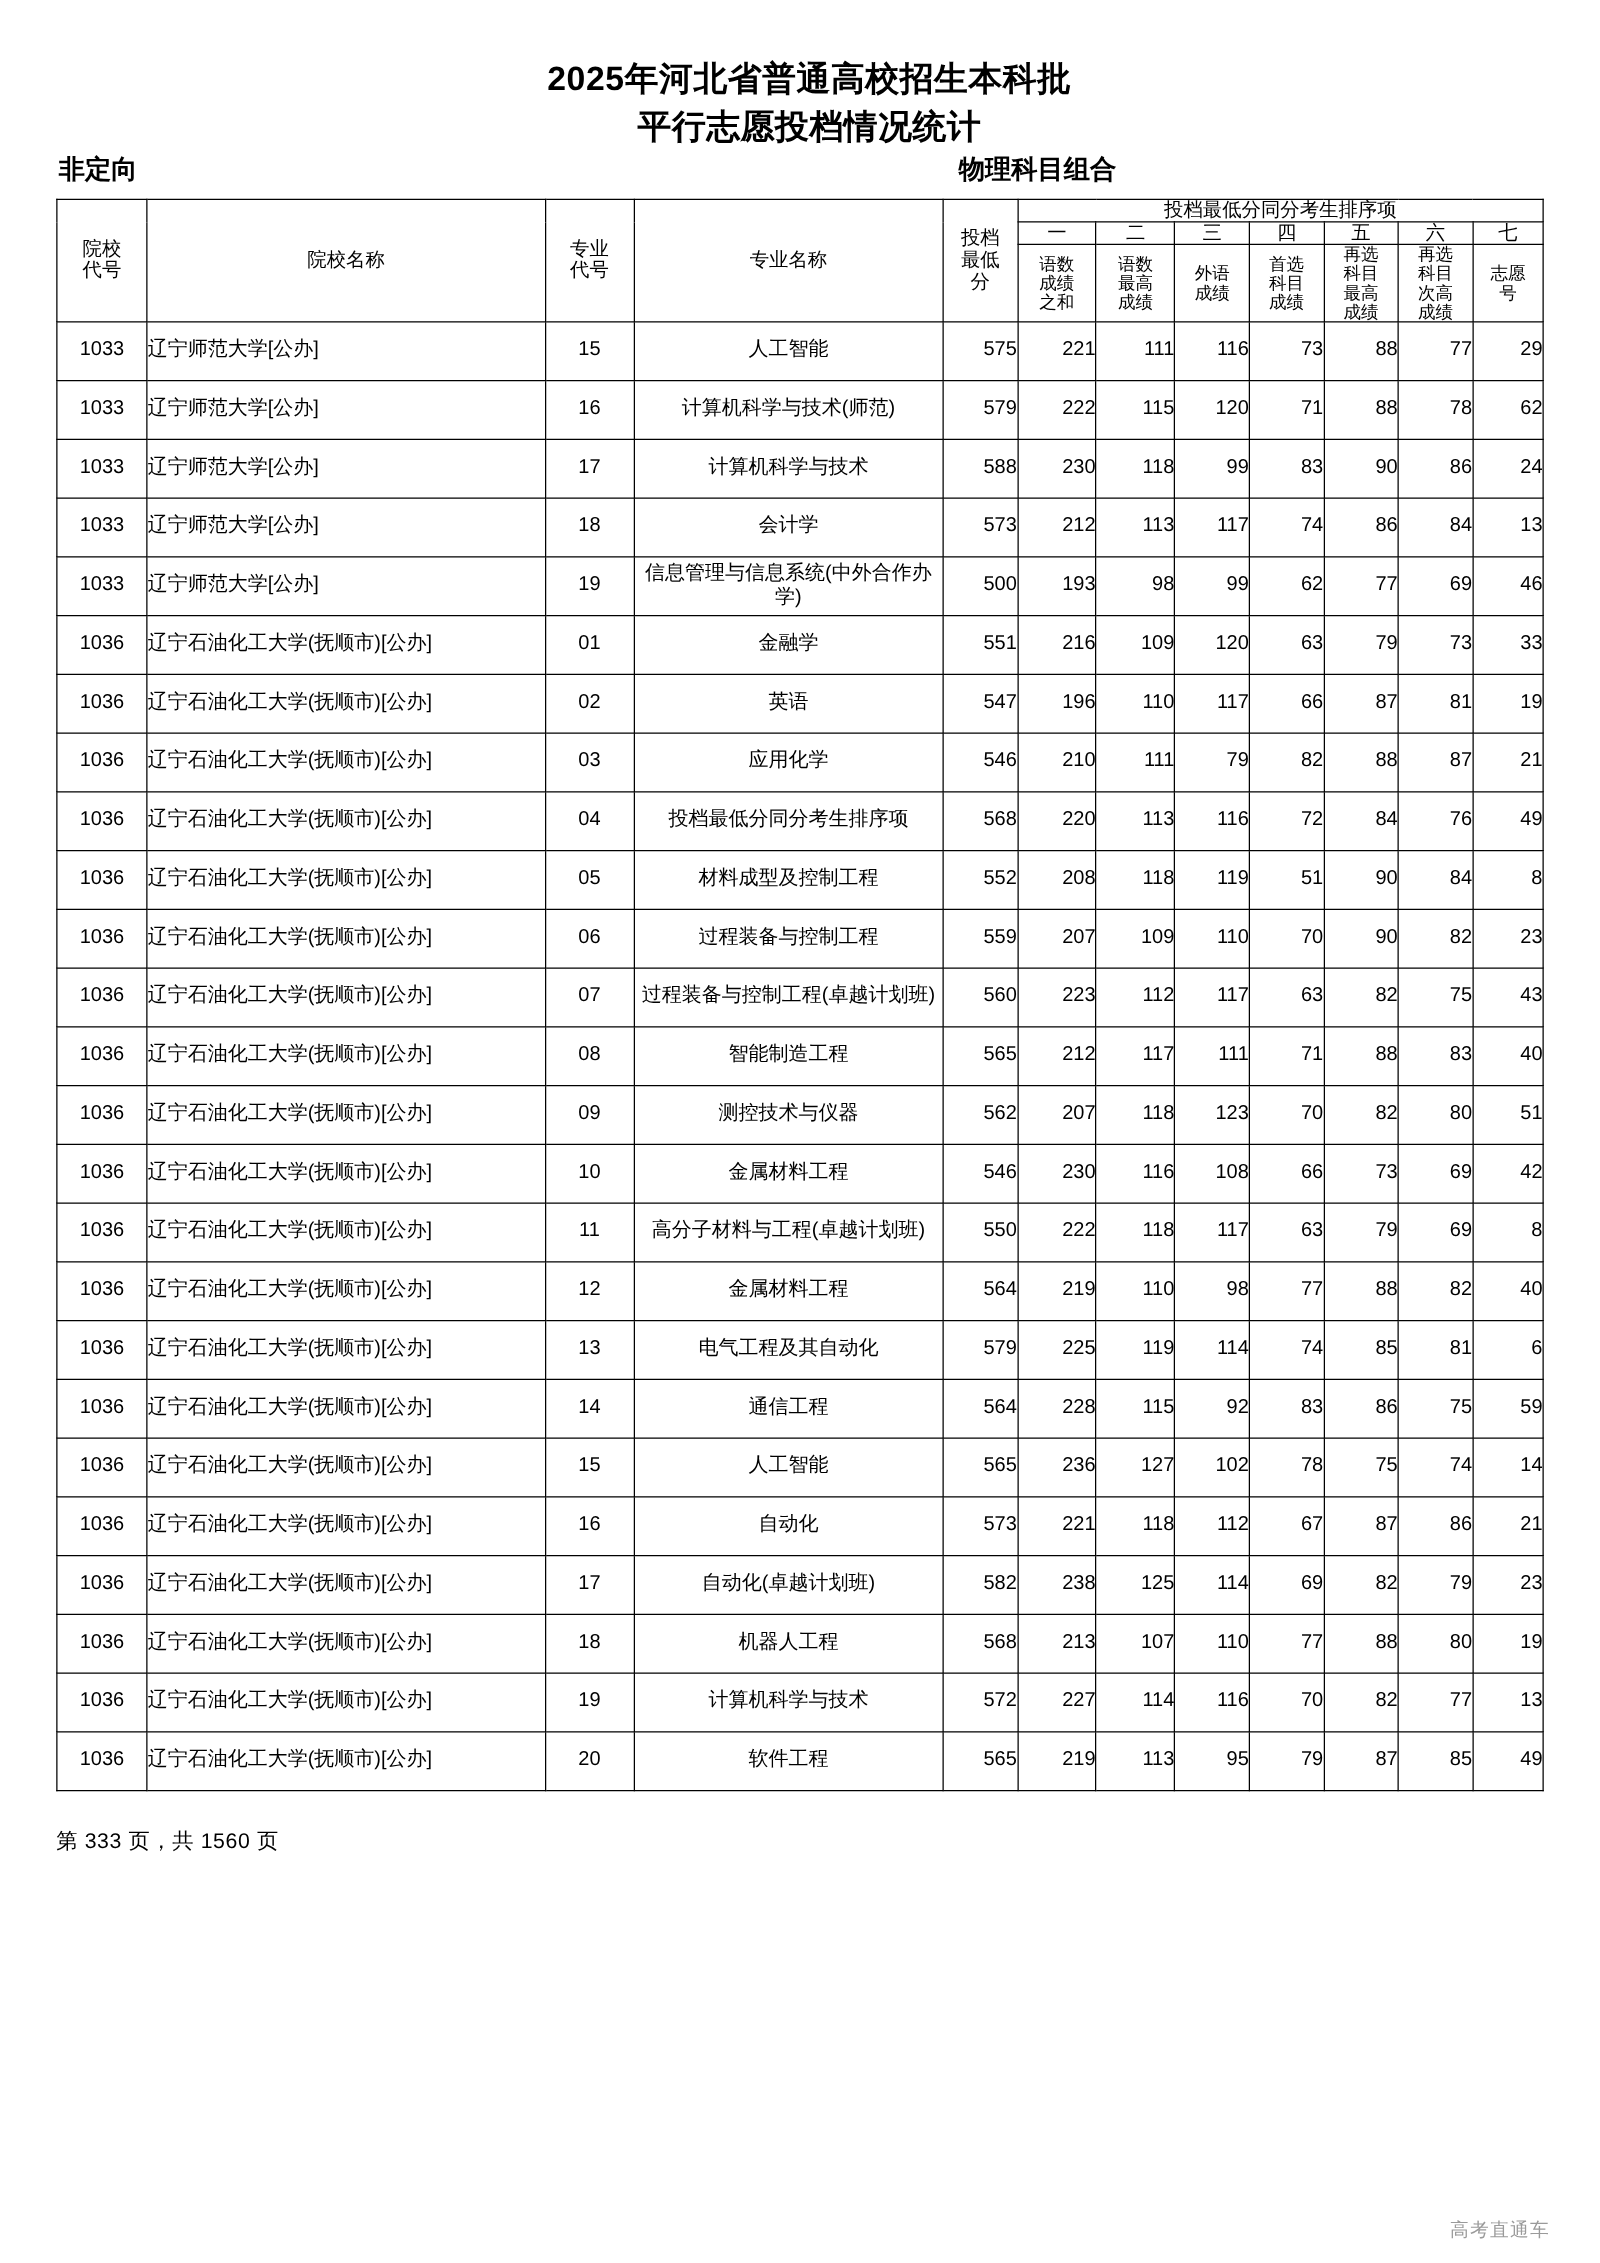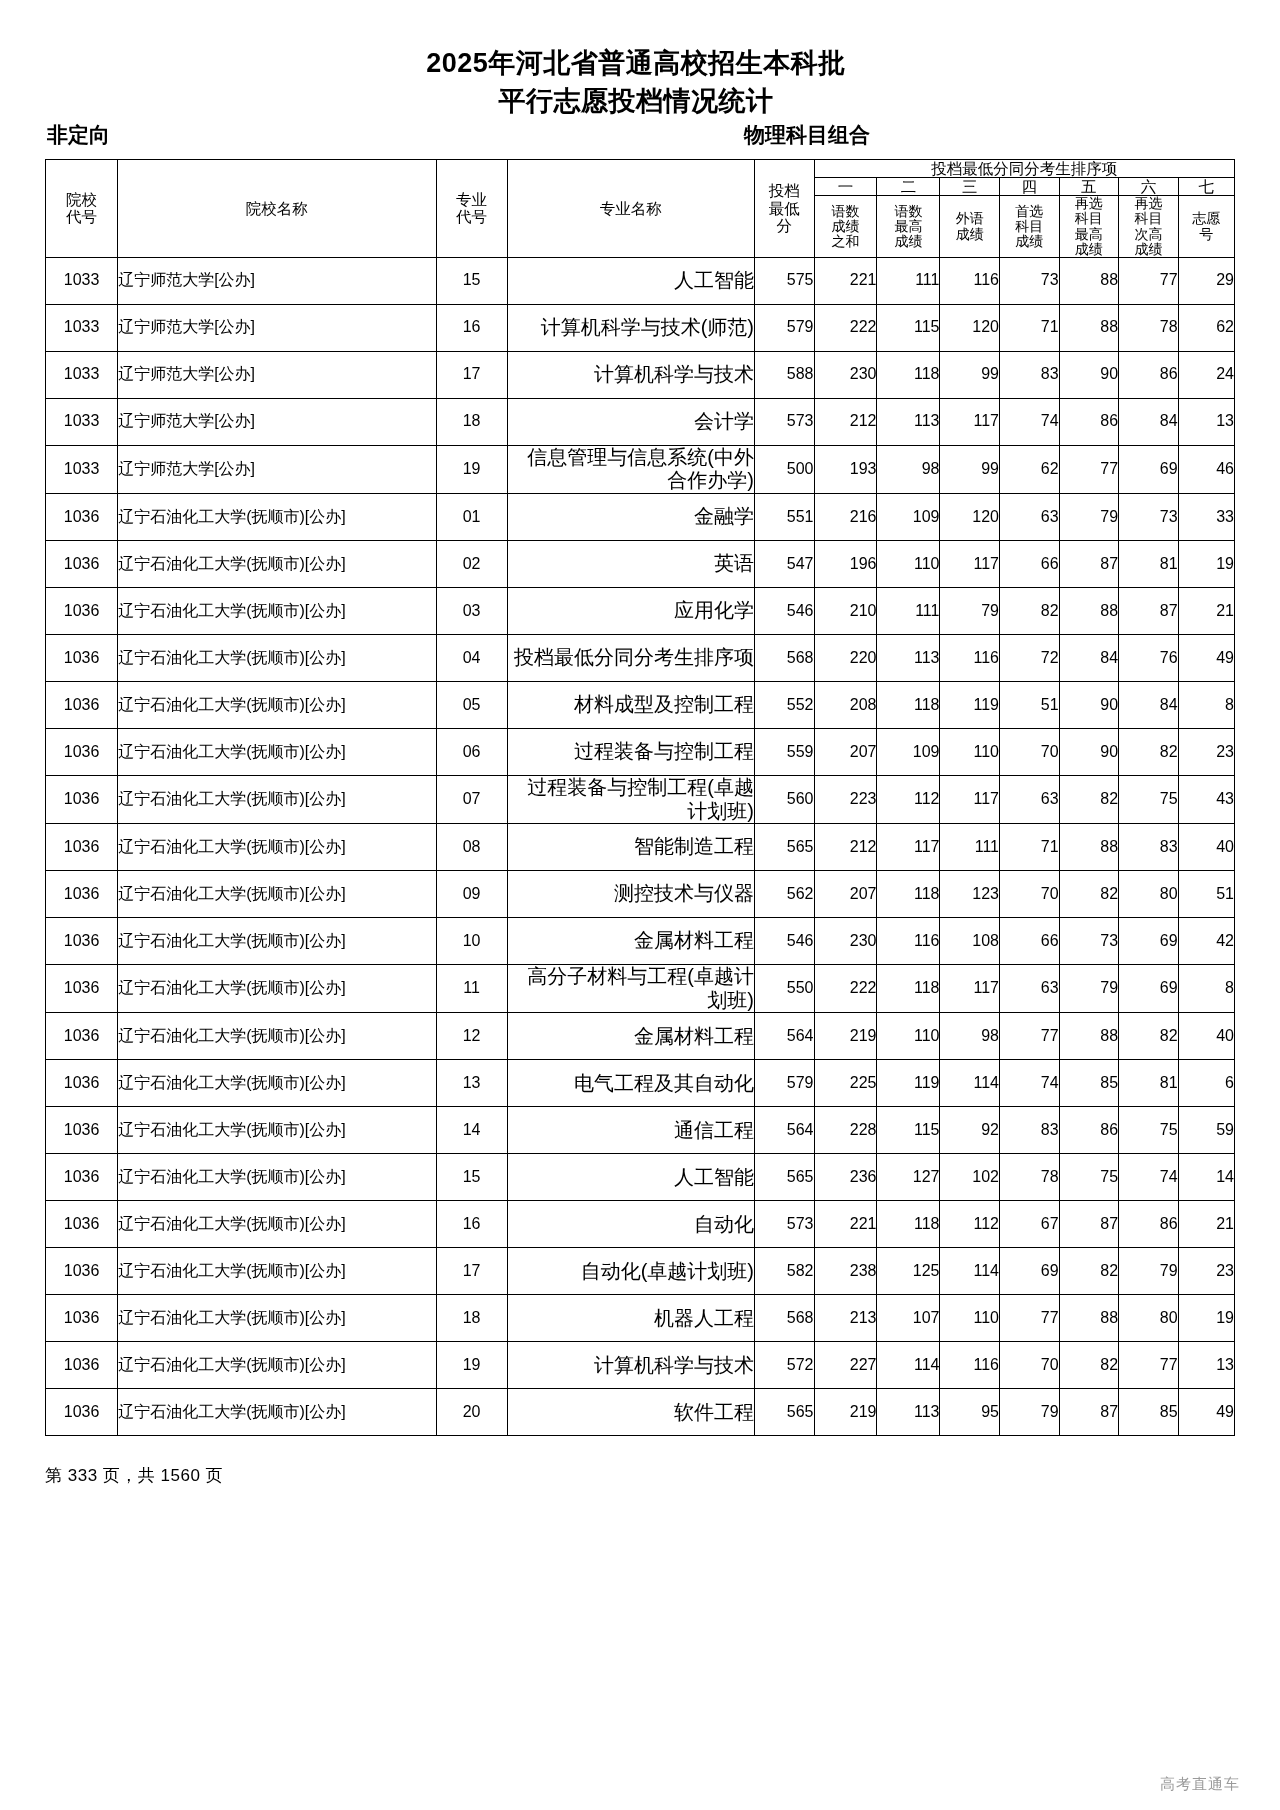--- a/index.html
+++ b/index.html
@@ -11,21 +11,21 @@
     min-height: 1810px;
     background: #ffffff;
     font-family: "Liberation Sans", "DejaVu Sans", sans-serif;
     color: #000000;
     -webkit-font-smoothing: antialiased;
   }
   .page {
     width: 1280px;
     min-height: 1810px;
     box-sizing: border-box;
-    padding: 44px 53px 10px 45px;
+    padding: 44px 30px 10px 45px;
     position: relative;
   }
   .doc-title {
     text-align: center;
     font-size: 27px;
     font-weight: bold;
     line-height: 1.42;
     letter-spacing: 0.5px;
   }
   .doc-title .line2 {
@@ -109,24 +109,24 @@
     padding-left: 4px;
     padding-right: 2px;
     font-size: 16px;
     word-break: break-all;
   }
   td.mcode {
     text-align: center;
     font-size: 16px;
   }
   td.major {
-    text-align: right;
+    text-align: center;
     padding-left: 7px;
     padding-right: 3px;
-    font-size: 20px;
+    font-size: 16px;
   }
   td.num {
     text-align: right;
     padding-right: 8px;
     font-size: 16px;
   }
   .footer {
     text-align: left;
     font-size: 17px;
     margin-top: 28px;

